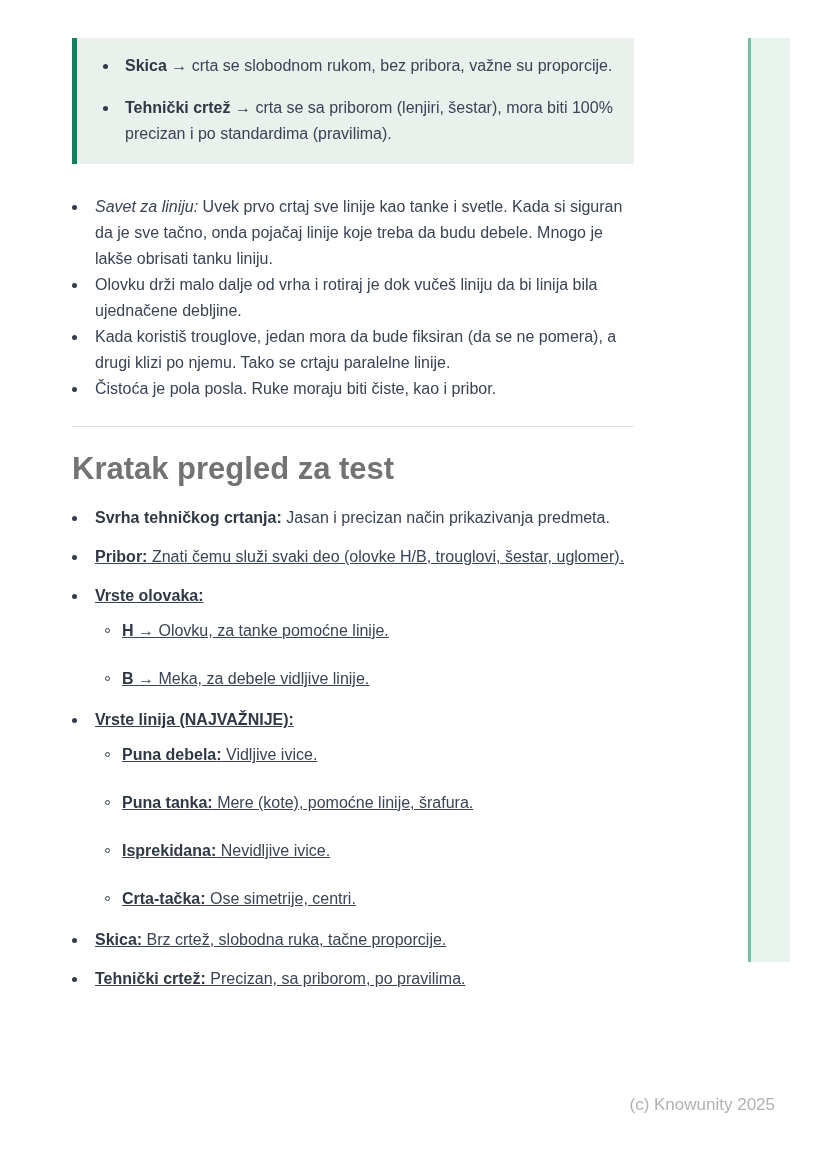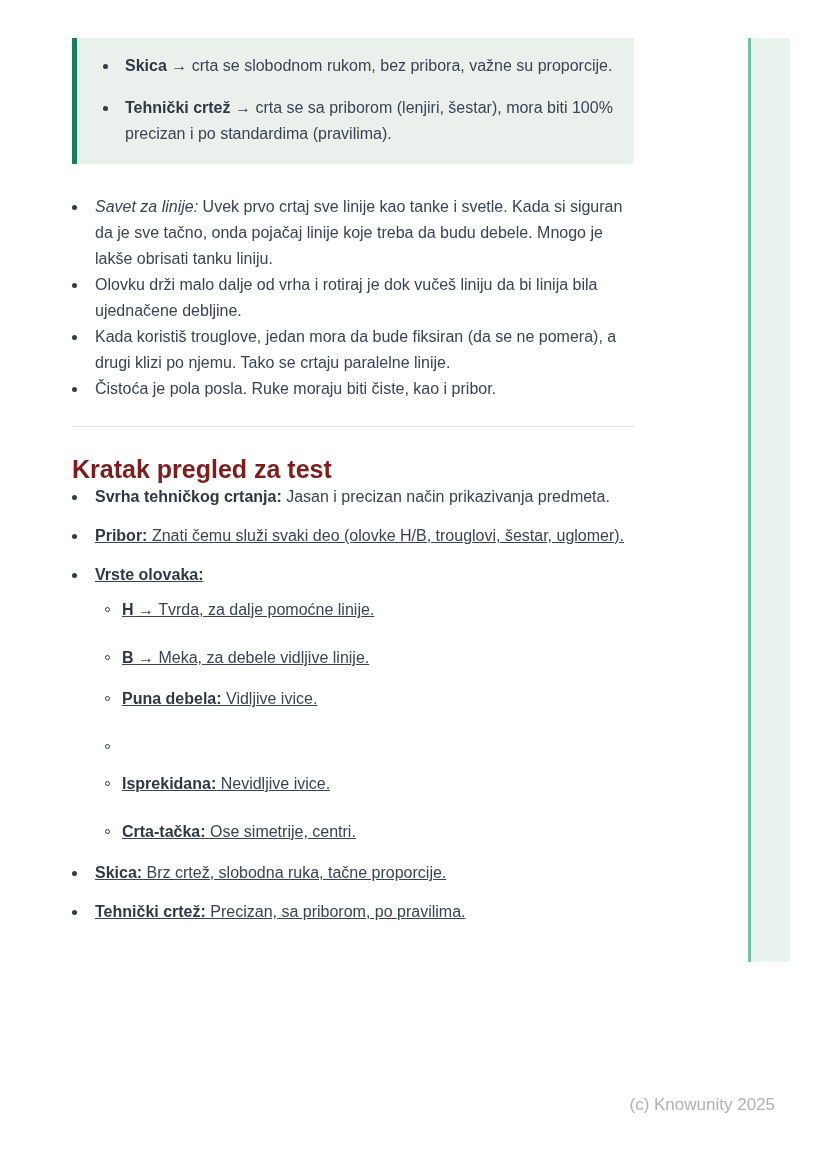--- a/index.html
+++ b/index.html
@@ -50,24 +50,25 @@
   .gap12 > li + li { }
   .gap13 > li + li { margin-top:13px;text-decoration:underline; }
   .gap9  > li + li { margin-top:22px; }
   .sublist { margin:9px 0 15px 33px; }
 
   .divider {
     border:none; border-top:1px solid #e2e2e2;
     margin:24px 0 27px 0;
   }
   .section-heading {
-    font-size:25px;
+    font-size:31px;
     font-weight:700;
-    color:#7f1d1d;
+    color:#737373;
     line-height:30px;
+    margin-bottom:21px;
   }
   .footer {
     position:absolute;
     right:53px; top:1098px;
     font-size:17px;
     color:#b1b1af;
     line-height:14px;
   }
 </style>
 </head>
@@ -92,21 +93,21 @@
         <span><b>Tehnički crtež</b><span> → crta se sa priborom (lenjiri, šestar), mora biti 100% precizan i po standardima (pravilima).</span></span>
       </li>
     </ul>
   </div>
 
   <ul class="gap12">
     <li class="li">
       <span class="mkcol w1">
           <span class="dot"></span>
         </span>
-      <span><span class="italic">Savet za linije:</span><span> Uvek prvo crtaj sve linije kao tanke i svetle. Kada si siguran da je sve tačno, onda pojačaj linije koje treba da budu debele. Mnogo je lakše obrisati tanku liniju.</span></span>
+      <span><span class="italic">Savet za liniju:</span><span> Uvek prvo crtaj sve linije kao tanke i svetle. Kada si siguran da je sve tačno, onda pojačaj linije koje treba da budu debele. Mnogo je lakše obrisati tanku liniju.</span></span>
     </li>
     <li class="li">
       <span class="mkcol w1">
           <span class="dot"></span>
         </span>
       <span>Olovku drži malo dalje od vrha i rotiraj je dok vučeš liniju da bi linija bila ujednačene debljine.</span>
     </li>
     <li class="li">
       <span class="mkcol w1">
           <span class="dot"></span>
@@ -144,43 +145,50 @@
         <span class="mkcol w1">
             <span class="dot"></span>
           </span>
         <span><b>Vrste olovaka:</b></span>
       </div>
       <ul class="sublist gap9">
         <li class="li">
           <span class="mkcol w2">
               <span class="ring"></span>
             </span>
-          <span><b>H</b><span> → Tvrda, za dalje pomoćne linije.</span></span>
+          <span><b>H</b><span> → Olovku, za tanke pomoćne linije.</span></span>
         </li>
         <li class="li">
           <span class="mkcol w2">
               <span class="ring"></span>
             </span>
           <span><b>B</b><span> → Meka, za debele vidljive linije.</span></span>
         </li>
       </ul>
     </li>
 
     <li>
+      <div class="li">
+        <span class="mkcol w1">
+            <span class="dot"></span>
+          </span>
+        <span><b>Vrste linija (NAJVAŽNIJE):</b></span>
+      </div>
       <ul class="sublist gap9">
         <li class="li">
           <span class="mkcol w2">
               <span class="ring"></span>
             </span>
           <span><b>Puna debela:</b><span> Vidljive ivice.</span></span>
         </li>
         <li class="li">
           <span class="mkcol w2">
               <span class="ring"></span>
             </span>
+          <span><b>Puna tanka:</b><span> Mere (kote), pomoćne linije, šrafura.</span></span>
         </li>
         <li class="li">
           <span class="mkcol w2">
               <span class="ring"></span>
             </span>
           <span><b>Isprekidana:</b><span> Nevidljive ivice.</span></span>
         </li>
         <li class="li">
           <span class="mkcol w2">
               <span class="ring"></span>

